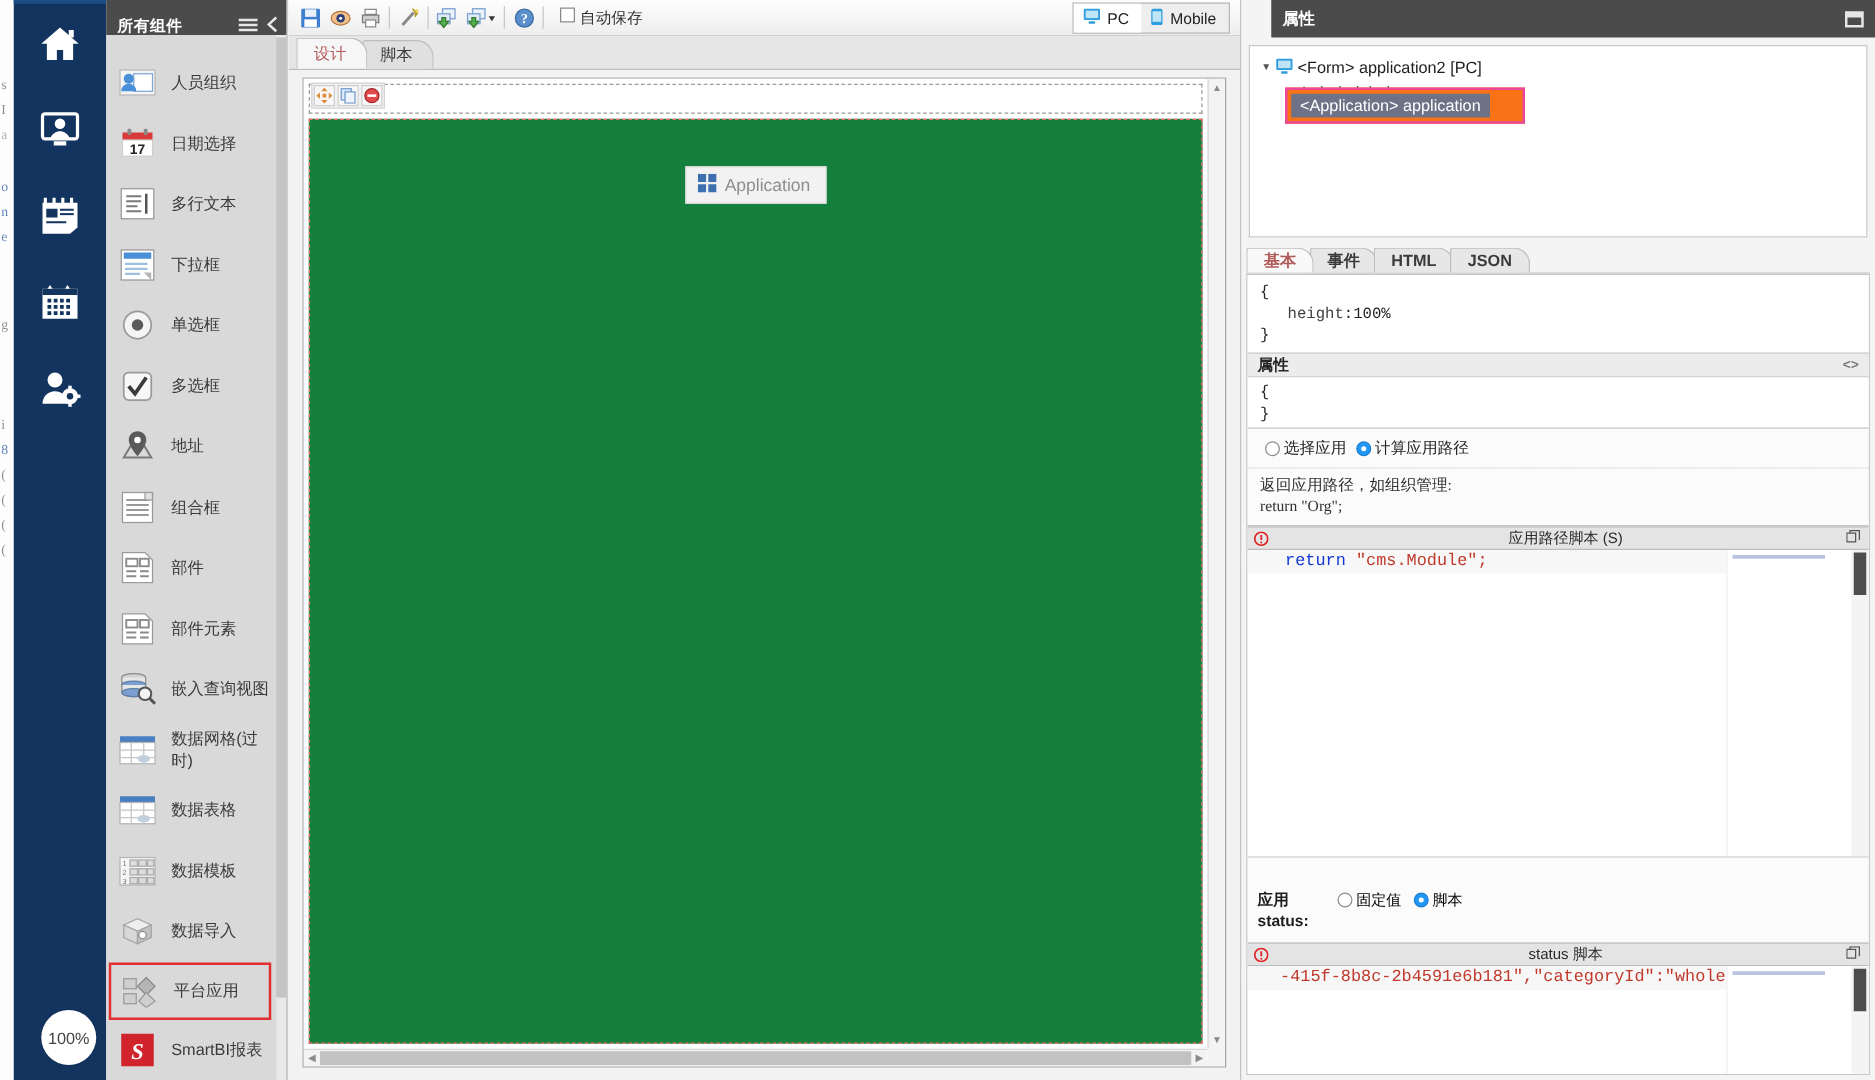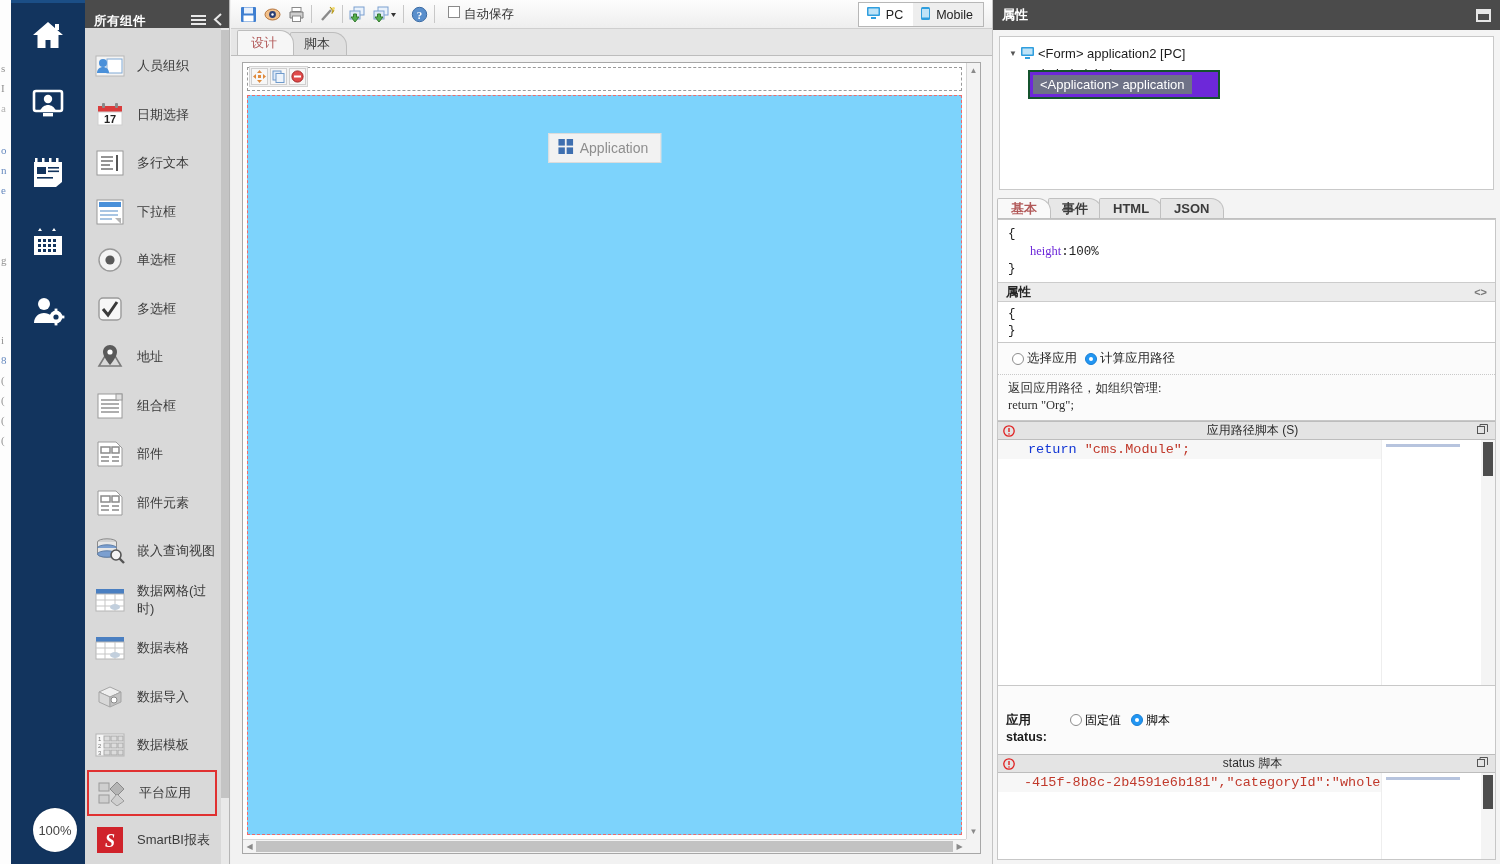--- a/index.html
+++ b/index.html
@@ -167,21 +167,21 @@
     position: absolute; left: 6px; top: 3px;
     display: flex; gap: 2px; background: #f1f1f1;
     border: 1px solid #d4d4d4; padding: 1px;
   }
   .mini-tools .mt {
     width: 17px; height: 17px; display:flex;align-items:center;justify-content:center;
     background: #f7f7f7; border: 1px solid #cfcfcf; cursor: pointer;
   }
   .red-region {
     position: absolute; left: 4px; top: 32px; right: 4px; bottom: 4px;
-    border: 1px dashed #ef6b6b; background: #7dd3fc;
+    border: 1px dashed #ef6b6b; background: #15803d;
   }
   .app-widget {
     position: absolute; left: 50%; top: 37px; transform: translateX(-50%);
     display: flex; align-items: center; gap: 7px;
     background: #f2f2f2; border: 1px solid #dcdcdc;
     padding: 5px 12px 5px 9px; cursor: pointer;
   }
   .app-widget .aw-lbl { font-size: 14px; color: #8e8e8e; }
 
   .cv-vscroll {
@@ -200,21 +200,21 @@
     align-items:center; justify-content:center; color:#8a8a8a; font-size:8px;
     cursor: pointer;
   }
   .cv-corner {
     position:absolute; right:0; bottom:0; width:14px; height:14px; background:#f3f3f3;
   }
 
   
   .props {
     position: absolute; right: 0; top: 0; width: 508px; height: 864px;
-    background: #f4f4f4; border-left: 1px solid #c4c4c4;
+    background: #f4f4f4; border-left: 1px solid #c4c4c4; padding-left: 24px;
   }
   .props-header {
     height: 30px; background: #4b4b4b; color: #fff;
     display: flex; align-items: center; padding: 0 9px;
     font-weight: bold; font-size: 13px;
   }
   .props-header .t { flex: 1; }
   .props-header .mini {
     width: 15px; height: 13px; border: 2px solid #e6e6e6; border-top-width: 5px;
     cursor: pointer;
@@ -223,21 +223,21 @@
     position: absolute; left: 6px; top: 36px; right: 6px; height: 154px;
     background: #ffffff; border: 1px solid #c9c9c9; overflow: hidden;
     padding: 6px 0 0 6px;
   }
   .tnode { display: flex; align-items: center; height: 20px; font-size: 13px; color: #1d1d1d; }
   .tnode .tw { width: 14px; display:flex; align-items:center; justify-content:center; color:#555; font-size:8px;}
   .tnode .ticon { width: 18px; display:flex; align-items:center; }
   .tnode-1 { padding-left: 28px; }
   .tree-sel-wrap {
     position: absolute; left: 28px; top: 33px;
-    border: 2px solid #14532d; padding: 3px 26px 3px 3px; background: #6d28d9;
+    border: 2px solid #ec4899; padding: 3px 26px 3px 3px; background: #f97316;
   }
   .tree-sel {
     background: #6e7287; color: #ffffff; font-size: 13px;
     padding: 2px 7px; display: inline-block;
   }
 
   .ptabs {
     position: absolute; left: 4px; top: 198px; right: 4px; height: 21px;
     display: flex; align-items: flex-end;
     border-bottom: 1px solid #c0c0c0;
@@ -252,21 +252,21 @@
 
   .pbody {
     position: absolute; left: 4px; top: 219px; right: 4px; bottom: 4px;
     background: #fbfbfb; border: 1px solid #c7c7c7; overflow: hidden;
   }
   .code-box {
     background: #ffffff; padding: 6px 10px;
     font-family: "Liberation Mono", monospace; font-size: 12.5px; color: #222;
     line-height: 17px; cursor: text;
   }
-  .code-box .kk { color: #6d28d9; font-family: Liberation Serif, serif; }
+  .code-box .kk { color: #404040; }
   .sec-head {
     height: 20px; background: #ececec; border-top: 1px solid #cccccc;
     border-bottom: 1px solid #cccccc;
     display: flex; align-items: center; padding: 0 8px;
     font-size: 12.5px; font-weight: bold; color: #262626;
   }
   .sec-head .sh-t { flex: 1; }
   .sec-head .sh-ico { color: #777; font-size: 11px; cursor: pointer; }
   .radio-row {
     display: flex; align-items: center; gap: 8px;
@@ -650,32 +650,20 @@
                   <line x1="1" y1="18" x2="29" y2="18"></line>
                 </g>
                 <ellipse cx="20" cy="19" rx="5" ry="3" fill="#c2cfdd"></ellipse>
               </svg>
           </span>
           <span class="pal-lbl">数据表格</span>
         </div>
 
         <div class="pal-item">
           <span class="pal-ico">
-            <svg width="30" height="26" viewBox="0 0 30 26">
-              <polygon points="4,8 15,3 26,8 15,13" fill="#efefef" stroke="#a5a5a5"></polygon>
-              <polygon points="4,8 15,13 15,23 4,18" fill="#d8d8d8" stroke="#a5a5a5"></polygon>
-              <polygon points="26,8 15,13 15,23 26,18" fill="#c2c2c2" stroke="#a5a5a5"></polygon>
-              <circle cx="19" cy="16" r="3" fill="#fff" stroke="#8a8a8a"></circle>
-            </svg>
-          </span>
-          <span class="pal-lbl">数据导入</span>
-        </div>
-
-        <div class="pal-item">
-          <span class="pal-ico">
             <svg width="30" height="24" viewBox="0 0 30 24">
                 <rect x="1" y="1" width="28" height="22" fill="#f6f6f6" stroke="#b5b5b5"></rect>
               <text x="3" y="8" font-size="6" fill="#777" font-family="Liberation Sans">1</text>
               <text x="3" y="15" font-size="6" fill="#777" font-family="Liberation Sans">2</text>
               <text x="3" y="22" font-size="6" fill="#777" font-family="Liberation Sans">3</text>
               <g fill="#dcdcdc" stroke="#aaa">
                   <rect x="9" y="3" width="6" height="5"></rect>
                   <rect x="16" y="3" width="6" height="5"></rect>
                   <rect x="23" y="3" width="5" height="5"></rect>
               <rect x="9" y="10" width="6" height="5"></rect>
@@ -683,20 +671,32 @@
                   <rect x="23" y="10" width="5" height="5"></rect>
               <rect x="9" y="17" width="6" height="5"></rect>
                   <rect x="16" y="17" width="6" height="5"></rect>
                   <rect x="23" y="17" width="5" height="5"></rect>
                 </g>
               </svg>
           </span>
           <span class="pal-lbl">数据模板</span>
         </div>
 
+        <div class="pal-item">
+          <span class="pal-ico">
+            <svg width="30" height="26" viewBox="0 0 30 26">
+              <polygon points="4,8 15,3 26,8 15,13" fill="#efefef" stroke="#a5a5a5"></polygon>
+              <polygon points="4,8 15,13 15,23 4,18" fill="#d8d8d8" stroke="#a5a5a5"></polygon>
+              <polygon points="26,8 15,13 15,23 26,18" fill="#c2c2c2" stroke="#a5a5a5"></polygon>
+              <circle cx="19" cy="16" r="3" fill="#fff" stroke="#8a8a8a"></circle>
+            </svg>
+          </span>
+          <span class="pal-lbl">数据导入</span>
+        </div>
+
         <div class="pal-item selected">
           <span class="pal-ico">
             <svg width="30" height="26" viewBox="0 0 30 26">
               <rect x="2" y="3" width="10" height="8" fill="#cfcfcf" stroke="#9a9a9a"></rect>
               <rect x="2" y="15" width="10" height="8" fill="#cfcfcf" stroke="#9a9a9a"></rect>
               <polygon points="20,2 27,9 20,16 13,9" fill="#b5b5b5" stroke="#8a8a8a"></polygon>
               <polygon points="20,14 27,21 20,26 14,21" fill="#cfcfcf" stroke="#9a9a9a"></polygon>
             </svg>
           </span>
           <span class="pal-lbl">平台应用</span>

